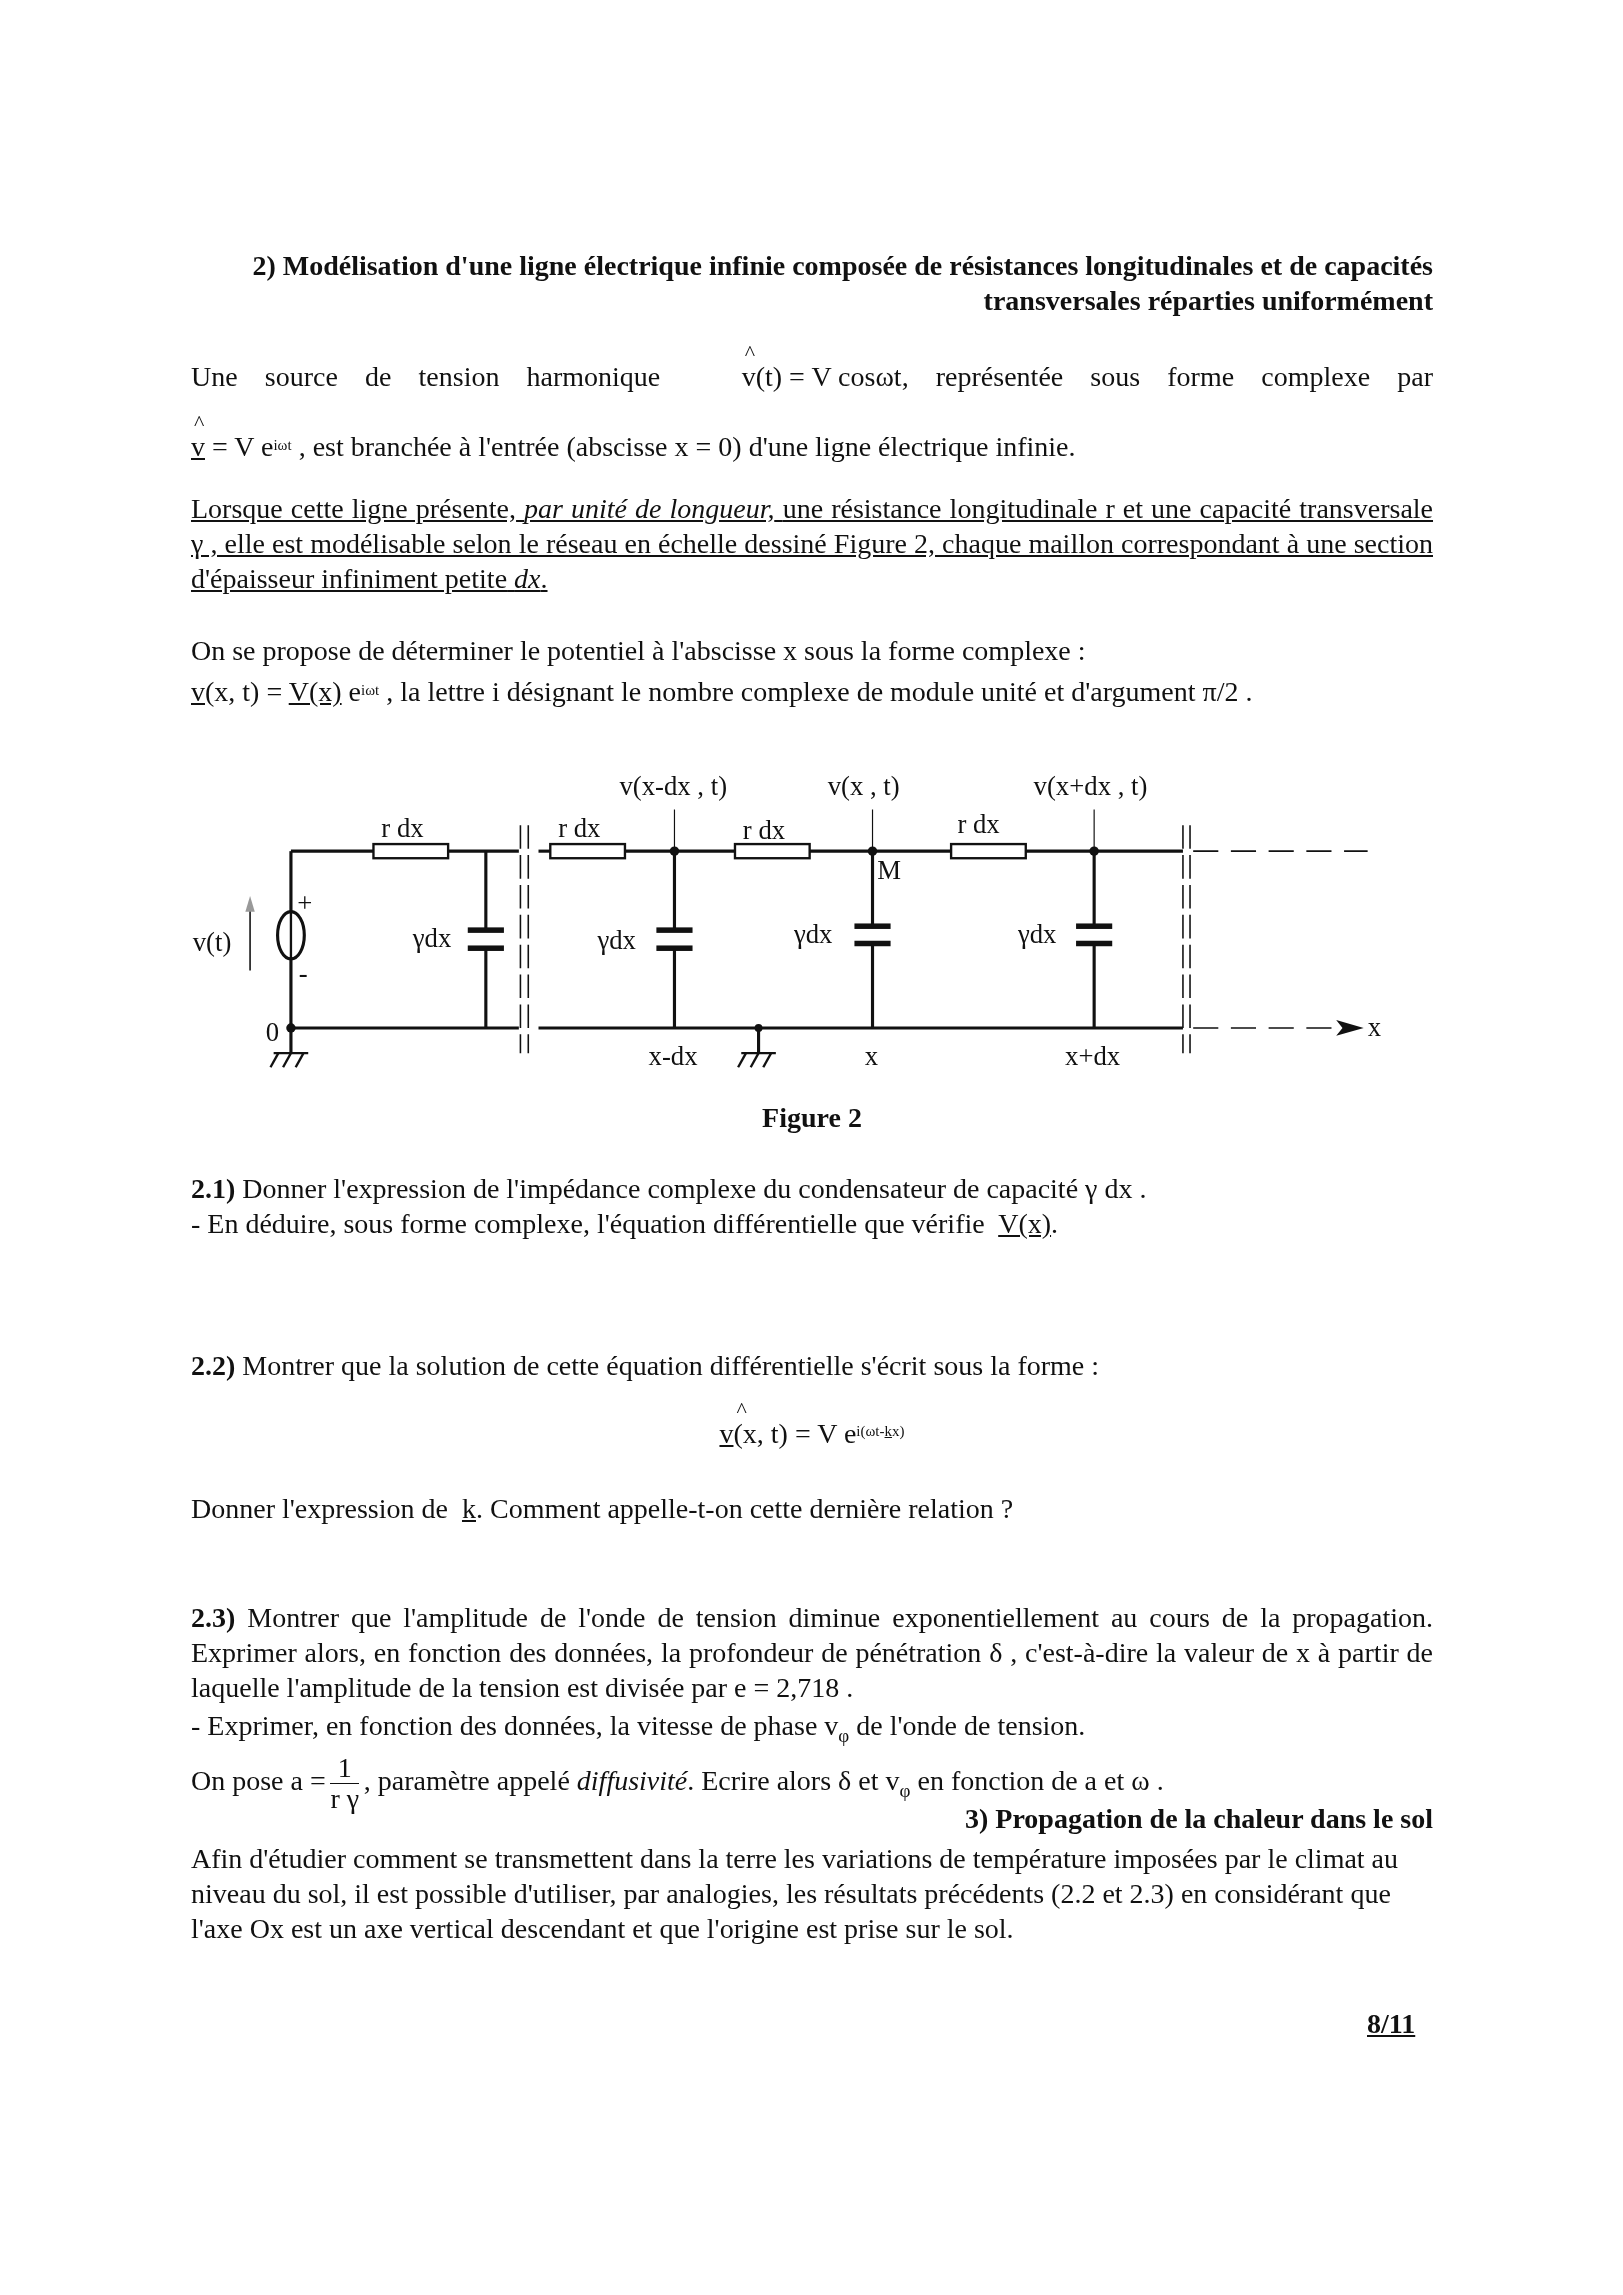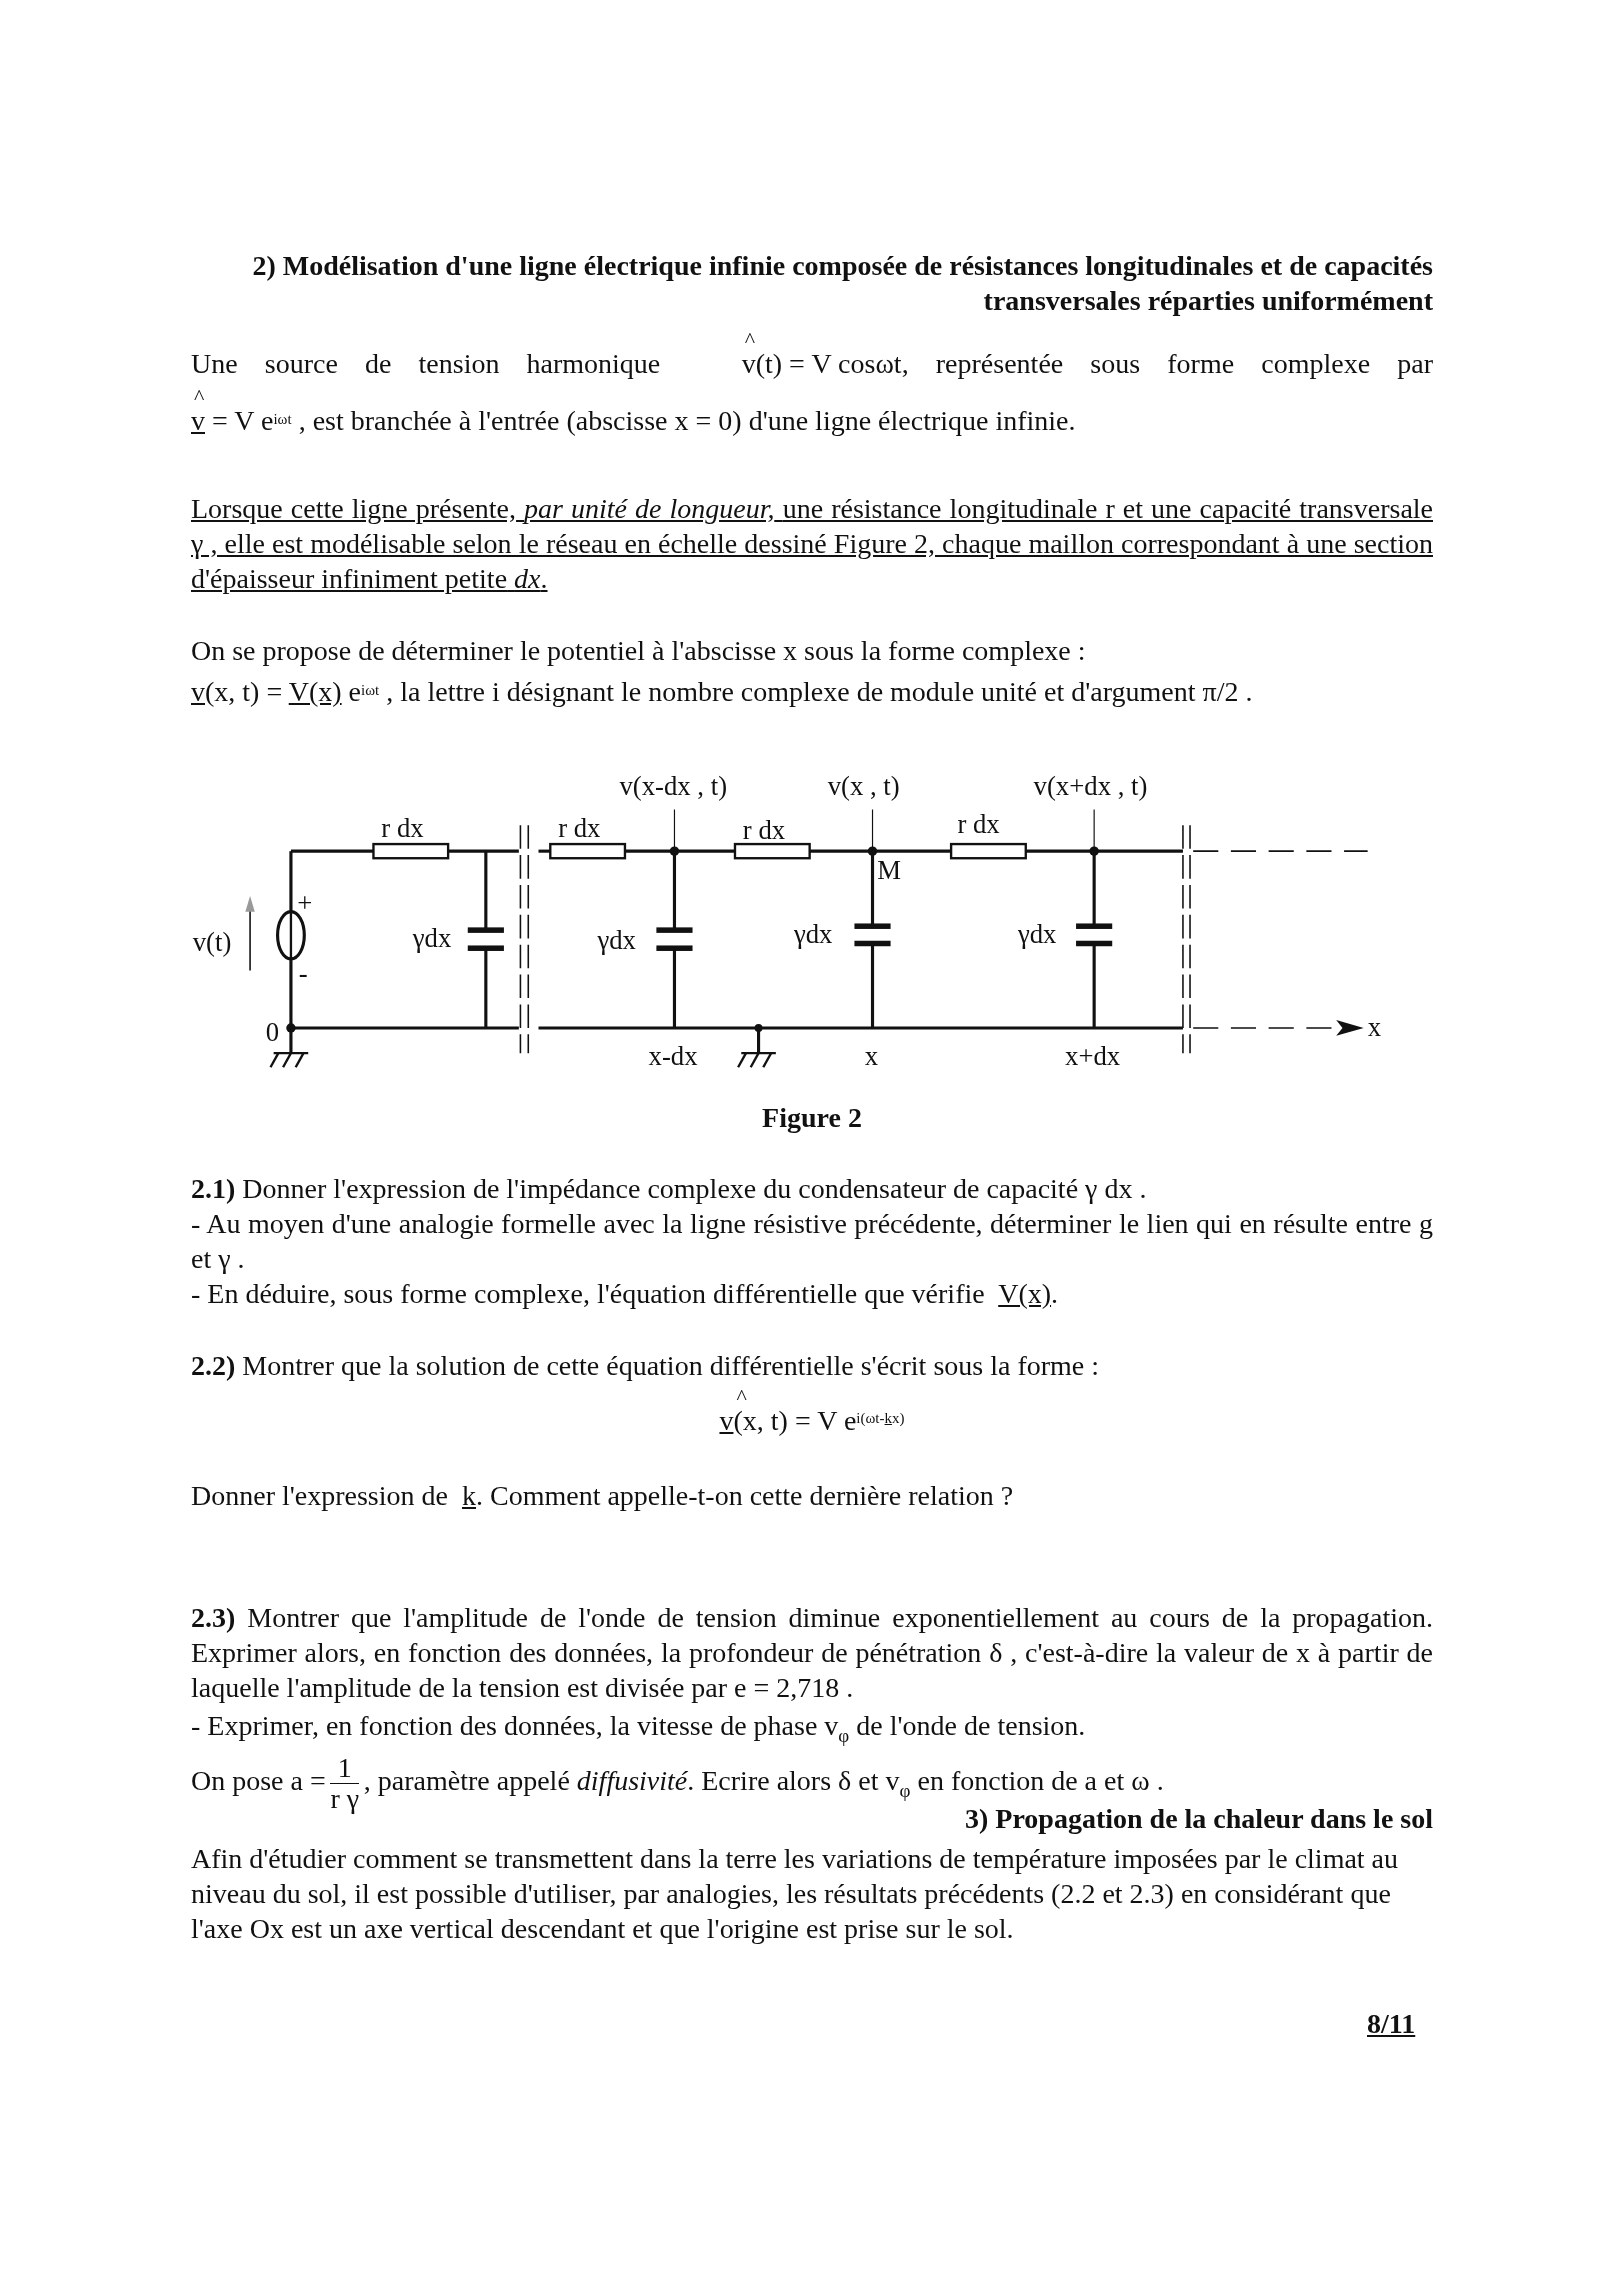--- a/index.html
+++ b/index.html
@@ -3,21 +3,21 @@
 <meta charset="utf-8">
 <style>
   html, body { margin:0; padding:0; background:#fff; }
   body { width:1624px; height:2295px; position:relative; overflow:hidden;
          font-family:"Liberation Serif","DejaVu Serif",serif; color:#111; }
   .blk { position:absolute; left:191px; width:1242px; font-size:28px; line-height:35px; }
   .just { text-align:justify; text-align-last:justify; }
   .bold { font-weight:bold;text-align:right; }
   .ital { font-style:italic; }
   .u { text-decoration:underline; }
-  .hat { position:relative; display:inline-block; }
+  .hat { position:relative; display:inline-block;margin-top:13px; }
   .hat::before { content:"^"; position:absolute; left:3.1px; top:-23.6px; font-size:22px; }
   sup { font-size:15px; position:relative; top:-6.3px; vertical-align:baseline; }
   sub { font-size:19px; }
   .center { text-align:center; }
   .frac { display:inline-block; vertical-align:middle; text-align:center; margin:0 4.7px; }
   .frac .n { display:block; border-bottom:1.6px solid #111; padding:0 4.7px; line-height:30px; }
   .frac .d { display:block; line-height:30px; }
   #figure { position:absolute; left:0; top:0; }
   .pnum { position:absolute; left:1367px; top:2008px; font-size:28px; font-weight:bold;text-decoration:underline; }
 </style>
@@ -161,21 +161,20 @@
   <text x="825" y="1355">x-dx</text>
   <text x="1100" y="1355">x</text>
   <text x="1355" y="1355">x+dx</text>
   <text x="1740" y="1318">x</text>
 </svg>
 
 <div class="blk center bold" style="top:1100px;">Figure 2</div>
 
 <div class="blk" style="top:1171px;">
   <div><span class="bold">2.1)</span> <span>Donner l'expression de l'impédance complexe du condensateur de capacité  γ dx .</span></div>
-  <div style="text-align:justify;">- Au moyen d'une analogie formelle avec la ligne résistive précédente, déterminer le lien qui en résulte entre  g  et  γ .</div>
   <div><span>- En déduire, sous forme complexe, l'équation différentielle que vérifie</span>&nbsp; <span class="u">V(x)</span><span>.</span></div>
 </div>
 
 <div class="blk" style="top:1348px;">
   <div><span class="bold">2.2)</span> <span>Montrer que la solution de cette équation différentielle s'écrit sous la forme :</span></div>
   <div class="center" style="margin-top:19.6px;">
     <span class="u">v</span><span class="hat">(x, t) = V e</span><sup><span>i(ωt-</span><span class="u">k</span><span>x)</span></sup>
   </div>
   <div style="margin-top:35px;"><span>Donner l'expression de</span>&nbsp; <span class="u">k</span><span>. Comment appelle-t-on cette dernière relation ?</span></div>
 </div>

